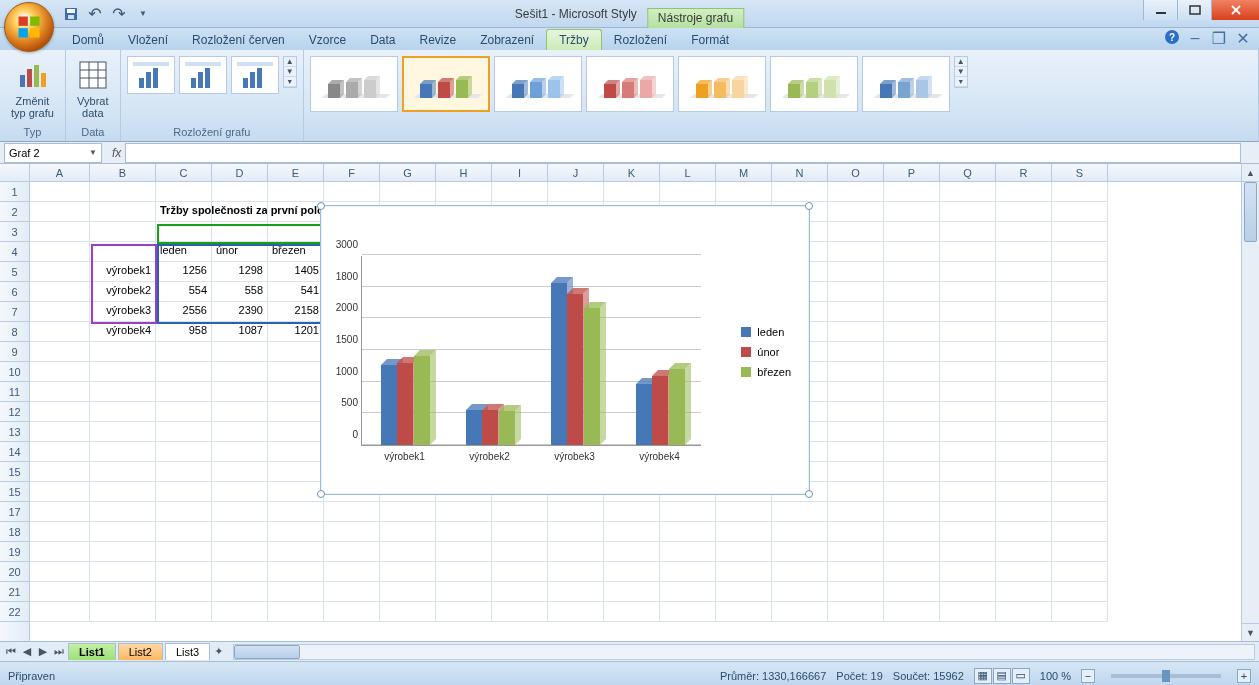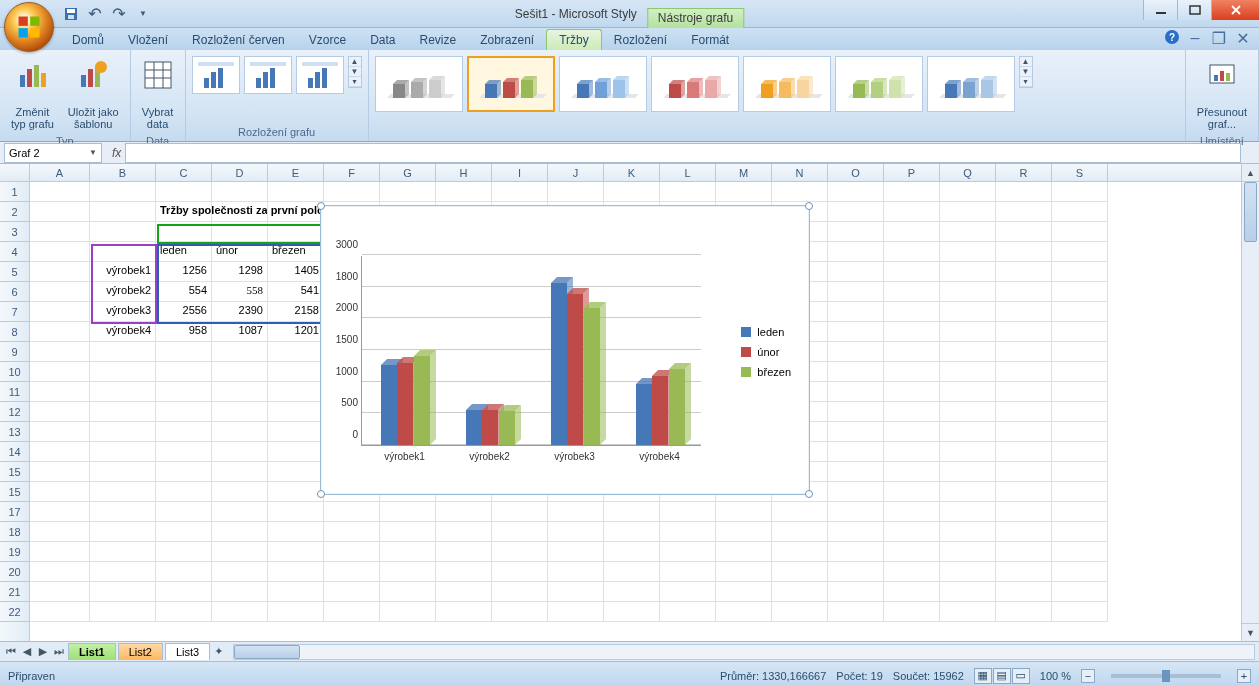--- a/index.html
+++ b/index.html
@@ -24,21 +24,21 @@
 .tab { font-size:12px; padding:3px 12px; color:#2a4d6e; cursor:pointer; }
 .tab.active { background:linear-gradient(#e7f4df,#ccebb8); border:1px solid #8cc66f; border-bottom:none; border-radius:3px 3px 0 0; color:#2a4d6e;}
 .tab-row .help-area{position:absolute; right:8px; top:2px; display:flex; gap:8px;}
 .help-area .hbtn{width:16px;height:16px;display:flex;align-items:center;justify-content:center;color:#466f9c;cursor:pointer;}
 
 
 .ribbon { height:92px; background:linear-gradient(#e9f1fa,#d3e4f4 70%,#c6dbf0); border-bottom:1px solid #8ba9c7; display:flex; }
 .rgroup { border-right:1px solid #b4cbe3; padding:2px 6px 0; display:flex; flex-direction:column; justify-content:space-between;}
 .rgroup-body{display:flex; gap:4px; align-items:flex-start; padding-top:4px;}
 .rgroup-label{font-size:11px; color:#4b6a8a; text-align:center; padding:2px 0 3px;}
-.rbtn-lg{display:flex;flex-direction:column;align-items:center;gap:15px;padding:2px 4px;cursor:pointer;border:1px solid transparent;border-radius:3px;}
+.rbtn-lg{display:flex;flex-direction:column;align-items:center;gap:4px;padding:2px 4px;cursor:pointer;border:1px solid transparent;border-radius:3px;}
 .rbtn-lg .ricon{width:32px;height:32px;display:flex;align-items:center;justify-content:center;}
 .rbtn-lg .rlabel{font-size:11px;color:#2a4d6e;text-align:center;line-height:12px;}
 .gal-item{width:88px;height:56px;background:#fff;border:1px solid #b4cbe3;display:flex;align-items:center;justify-content:center;cursor:pointer;}
 .gal-item.selected{border:2px solid #f0a020;background:#fff7e0;}
 .gal-scroll{width:14px;display:flex;flex-direction:column;border:1px solid #b4cbe3;background:#eaf1fa;}
 .gal-scroll div{flex:1;display:flex;align-items:center;justify-content:center;font-size:8px;color:#456;cursor:pointer;border-bottom:1px solid #cbd9ea;}
 .layout-item{width:48px;height:38px;background:#fff;border:1px solid #b4cbe3;display:flex;align-items:center;justify-content:center;cursor:pointer;}
 
 
 .formula-row{height:22px;border-bottom:1px solid #a8bed6;display:flex;align-items:center;background:#e8eef6;}
@@ -175,32 +175,20 @@
             <svg width="32" height="32" viewBox="0 0 32 32">
               <rect x="4" y="16" width="5" height="12" fill="#4677b6"></rect>
               <rect x="11" y="10" width="5" height="18" fill="#be4b48"></rect>
               <rect x="18" y="6" width="5" height="22" fill="#98b954"></rect>
               <rect x="25" y="14" width="5" height="14" fill="#f0a020"></rect>
             </svg>
           </span>
         <span class="rlabel" style="white-space:pre-line;">Změnit
 typ grafu</span>
       </div>
-      <div class="rbtn-lg">
-        <span class="ricon">
-            <svg width="32" height="32" viewBox="0 0 32 32">
-              <rect x="4" y="16" width="5" height="12" fill="#4677b6"></rect>
-              <rect x="11" y="10" width="5" height="18" fill="#be4b48"></rect>
-              <rect x="18" y="6" width="5" height="22" fill="#98b954"></rect>
-              <circle cx="24" cy="8" r="6" fill="#f0a020"></circle>
-            </svg>
-          </span>
-        <span class="rlabel" style="white-space:pre-line;">Uložit jako
-šablonu</span>
-      </div>
     </div>
     <div class="rgroup-label">Typ</div>
   </div>
   <div class="rgroup">
     <div class="rgroup-body">
       <div class="rbtn-lg">
         <span class="ricon">
             <svg width="32" height="32" viewBox="0 0 32 32">
               <rect x="3" y="3" width="26" height="26" fill="#fff" stroke="#456"></rect>
               <line x1="3" y1="11" x2="29" y2="11" stroke="#456"></line>
@@ -390,37 +378,20 @@
               <polygon points="62,18 66,14 66,32 62,36" fill="#aac6e6" opacity=".5"></polygon>
             </g>
   </svg>
         </div>
         <div class="gal-scroll">
           <div>▲</div>
           <div>▼</div>
           <div>▾</div>
         </div>
       </div>
-  </div>
-  <div class="rgroup">
-    <div class="rgroup-body">
-      <div class="rbtn-lg">
-        <span class="ricon">
-            <svg width="32" height="32" viewBox="0 0 32 32">
-              <rect x="4" y="6" width="24" height="18" fill="#fff" stroke="#456"></rect>
-              <rect x="8" y="16" width="4" height="6" fill="#4677b6"></rect>
-              <rect x="14" y="12" width="4" height="10" fill="#be4b48"></rect>
-              <rect x="20" y="14" width="4" height="8" fill="#98b954"></rect>
-            </svg>
-          </span>
-        <span class="rlabel" style="white-space:pre-line;">Přesunout
-graf...</span>
-      </div>
-    </div>
-    <div class="rgroup-label">Umístění</div>
   </div>
 </div>
 
 <div class="formula-row">
   <div class="name-box">
       <span>Graf 2</span>
       <span class="dd">▼</span>
     </div>
   <div class="fx-area">
       <span class="fx-lbl">fx</span>
@@ -578,21 +549,21 @@
         <div class="cell" style="width: 56px;"></div>
         <div class="cell" style="width: 56px;"></div>
         <div class="cell" style="width: 56px;"></div>
         <div class="cell" style="width: 56px;"></div>
         <div class="cell" style="width: 56px;"></div>
       </div>
       <div class="crow">
         <div class="cell" style="width: 60px;"></div>
         <div class="cell r" style="width: 66px;">výrobek2</div>
         <div class="cell r" style="width: 56px;">554</div>
-        <div class="cell r" style="width: 56px; font-family: Liberation Serif, serif;">558</div>
+        <div class="cell r" style="width: 56px;">558</div>
         <div class="cell r" style="width: 56px;">541</div>
         <div class="cell" style="width: 56px;"></div>
         <div class="cell" style="width: 56px;"></div>
         <div class="cell" style="width: 56px;"></div>
         <div class="cell" style="width: 56px;"></div>
         <div class="cell" style="width: 56px;"></div>
         <div class="cell" style="width: 56px;"></div>
         <div class="cell" style="width: 56px;"></div>
         <div class="cell" style="width: 56px;"></div>
         <div class="cell" style="width: 56px;"></div>

